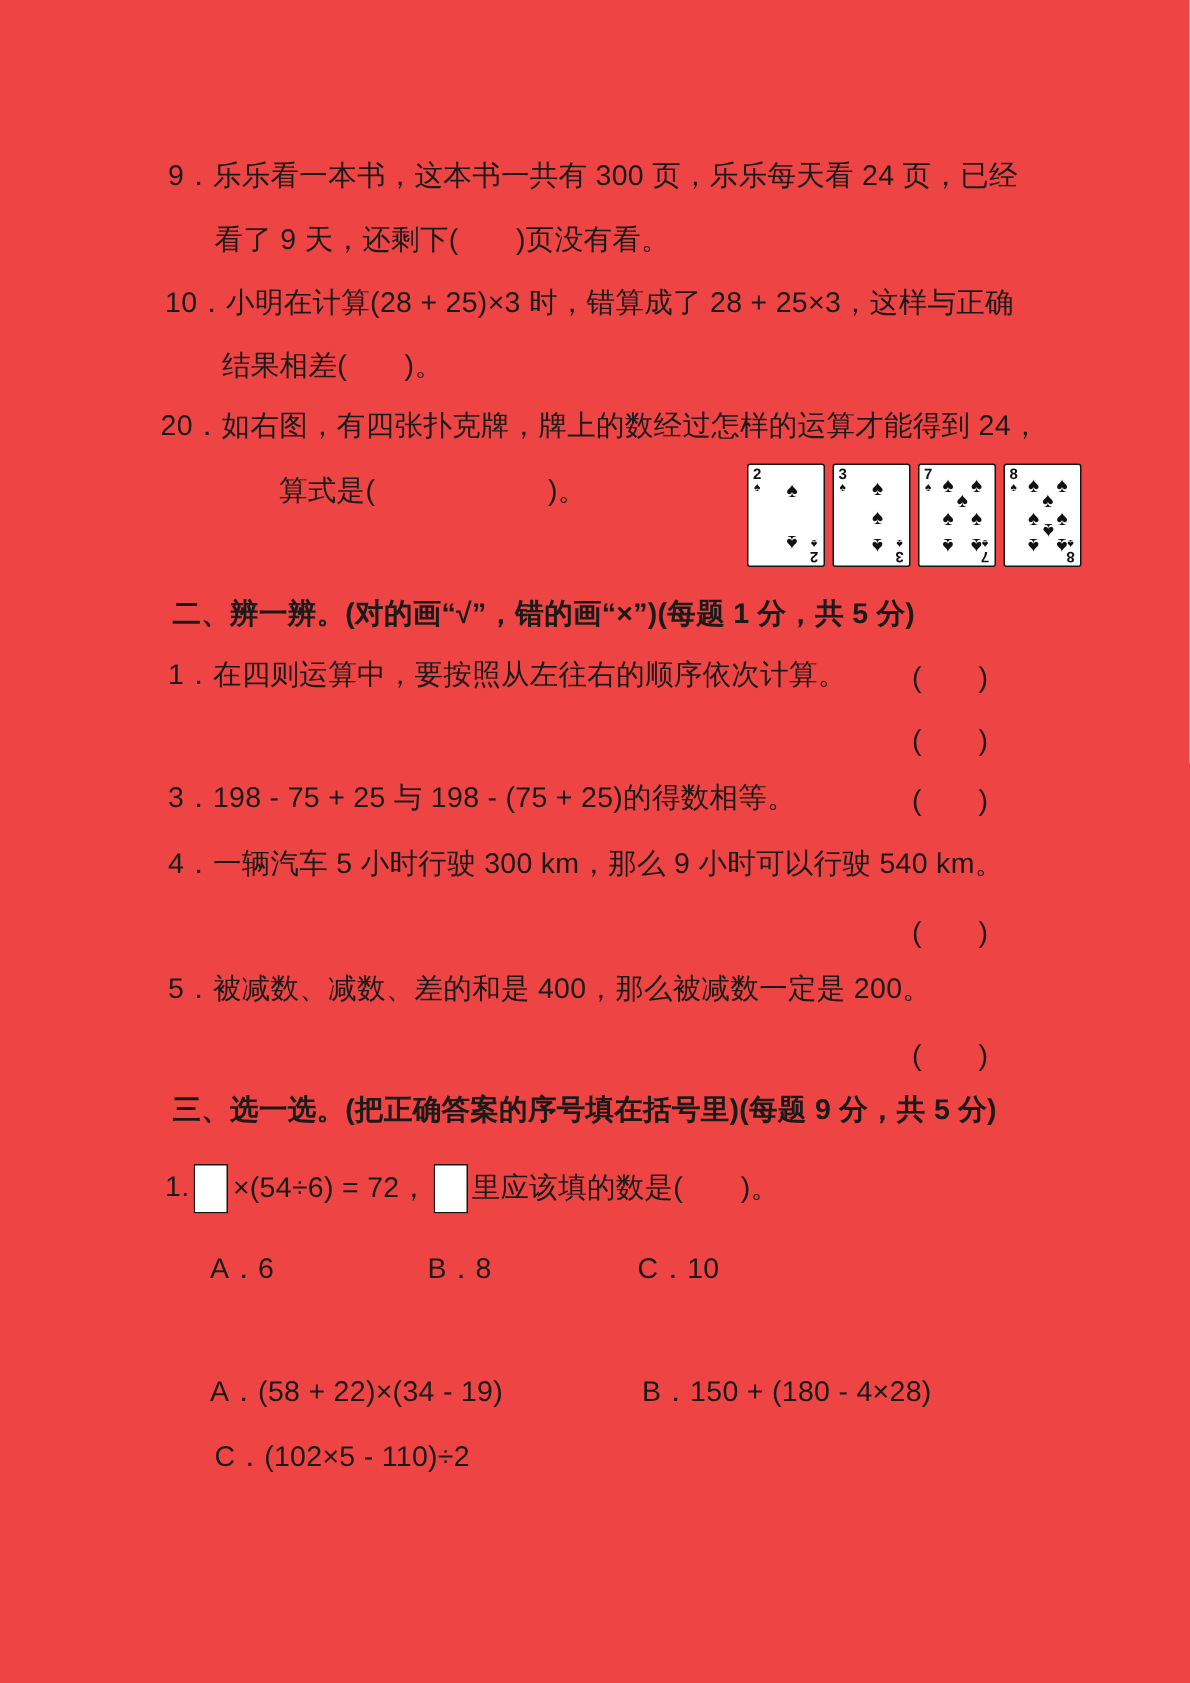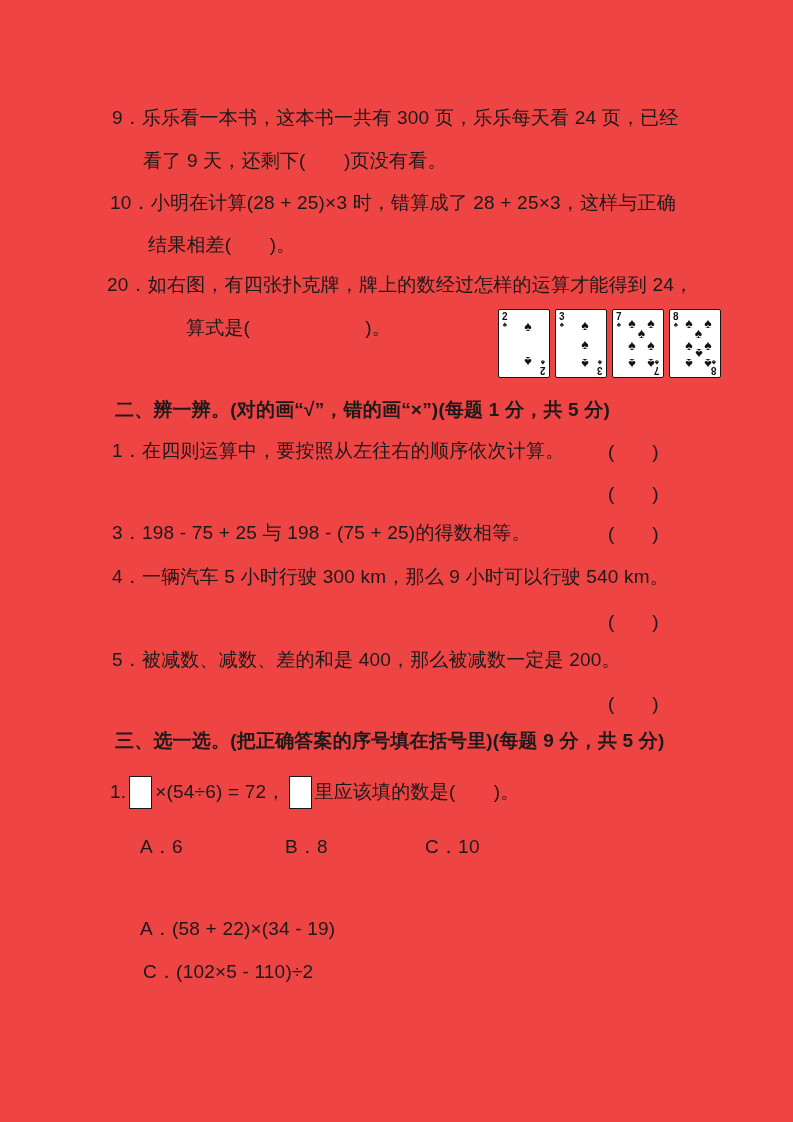--- a/index.html
+++ b/index.html
@@ -175,15 +175,16 @@
     <span class="answer-box"></span>
     <span>里应该填的数是(　　)。</span>
   </div>
 
   <div class="line" style="left:140px; top:835px;">A．6</div>
   <div class="line" style="left:285px; top:835px;">B．8</div>
   <div class="line" style="left:425px; top:835px;">C．10</div>
 
 
   <div class="line" style="left:140px; top:917px;">A．(58 + 22)×(34 - 19)</div>
+  <div class="line" style="left:428px; top:917px;">B．150 + (180 - 4×28)</div>
   <div class="line" style="left:143px; top:960px;">C．(102×5 - 110)÷2</div>
 
 </div>
 
 </body></html>

